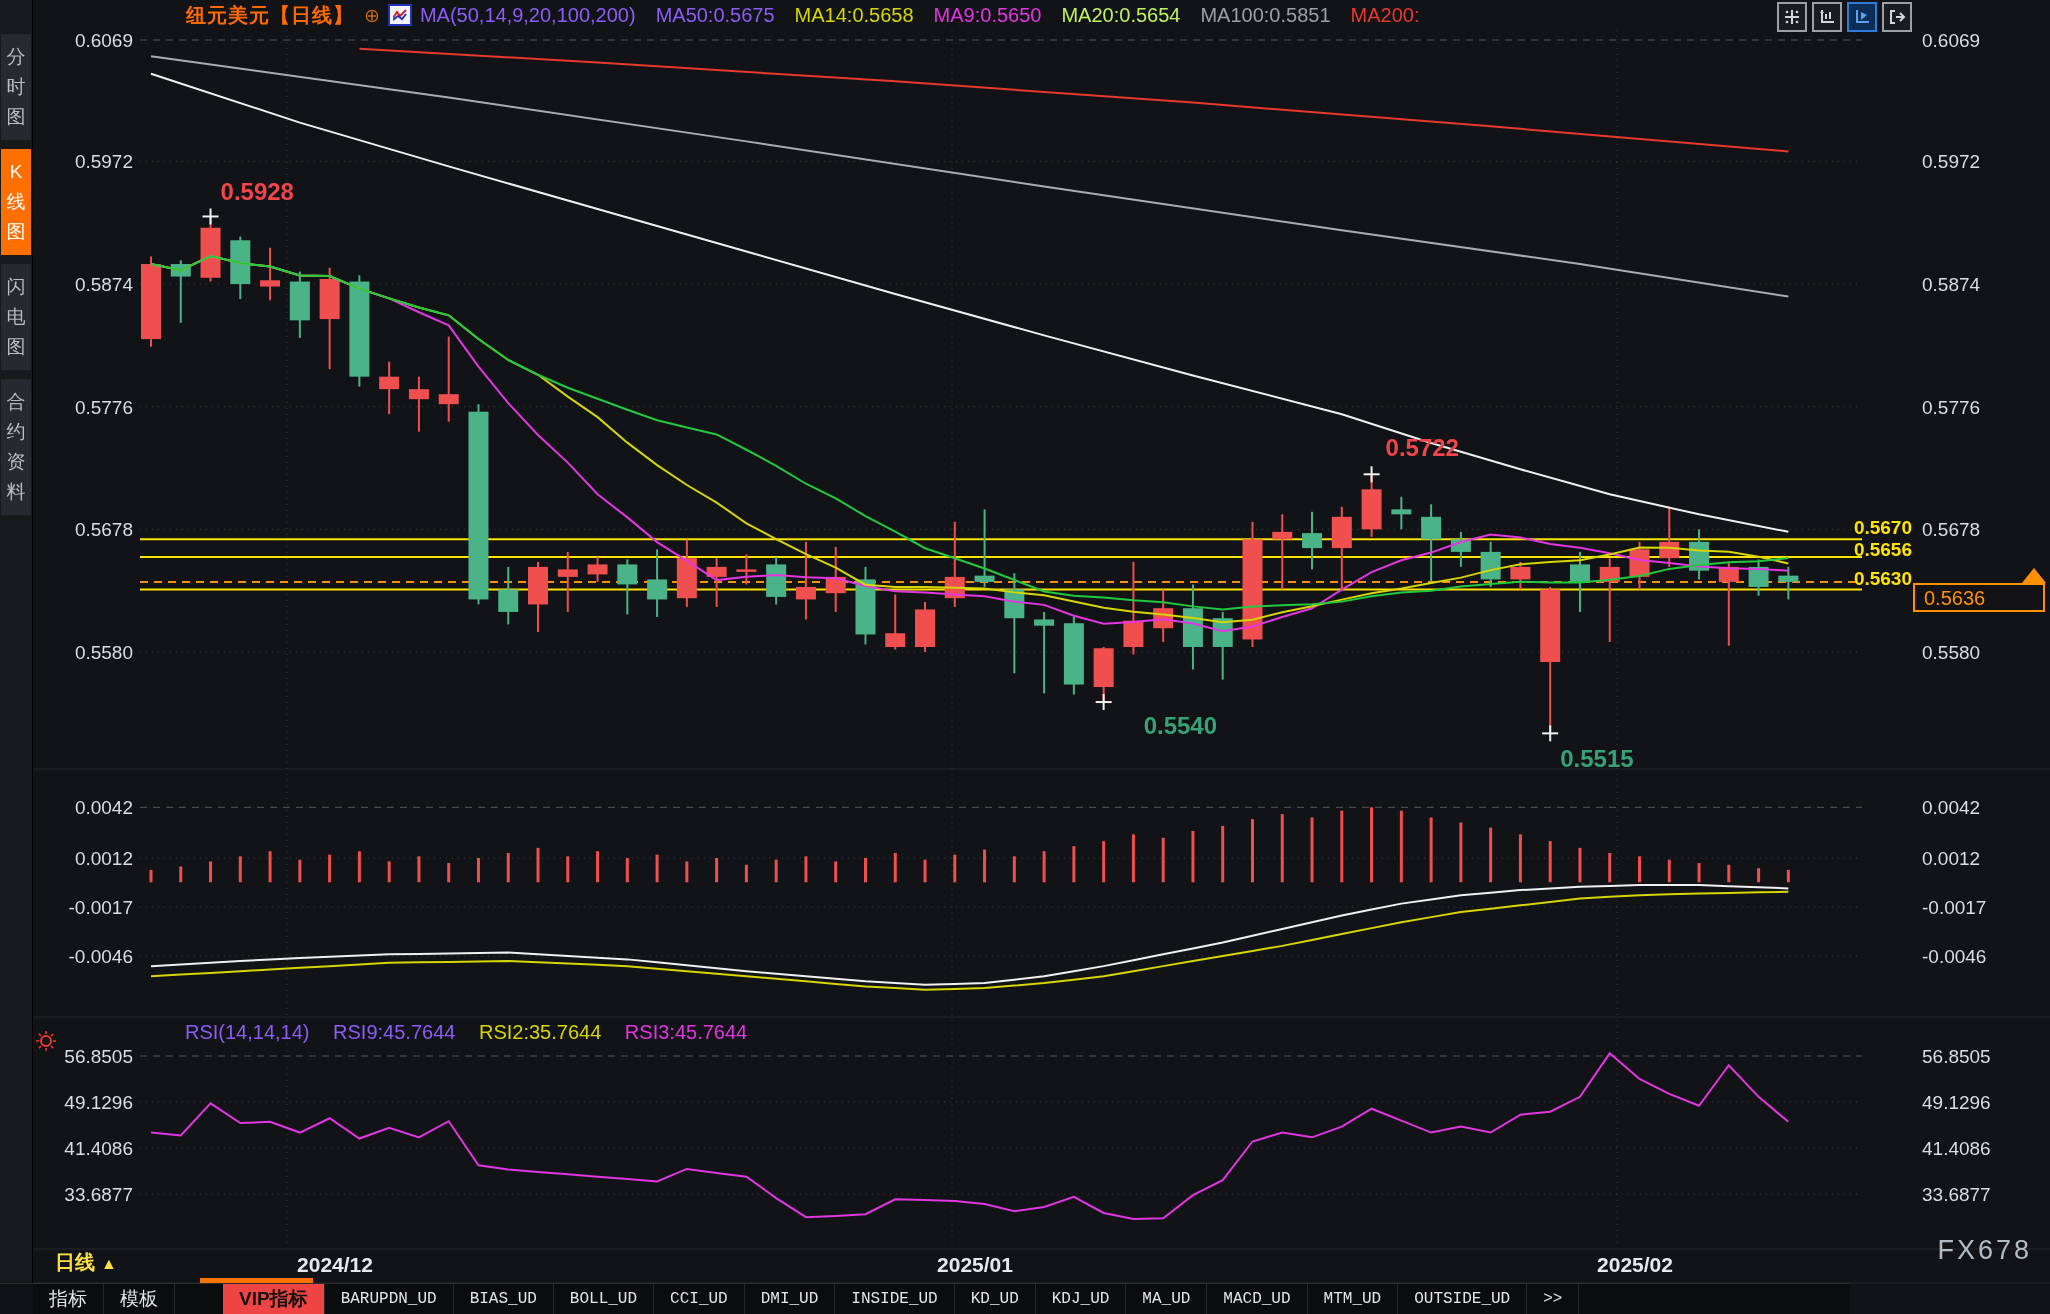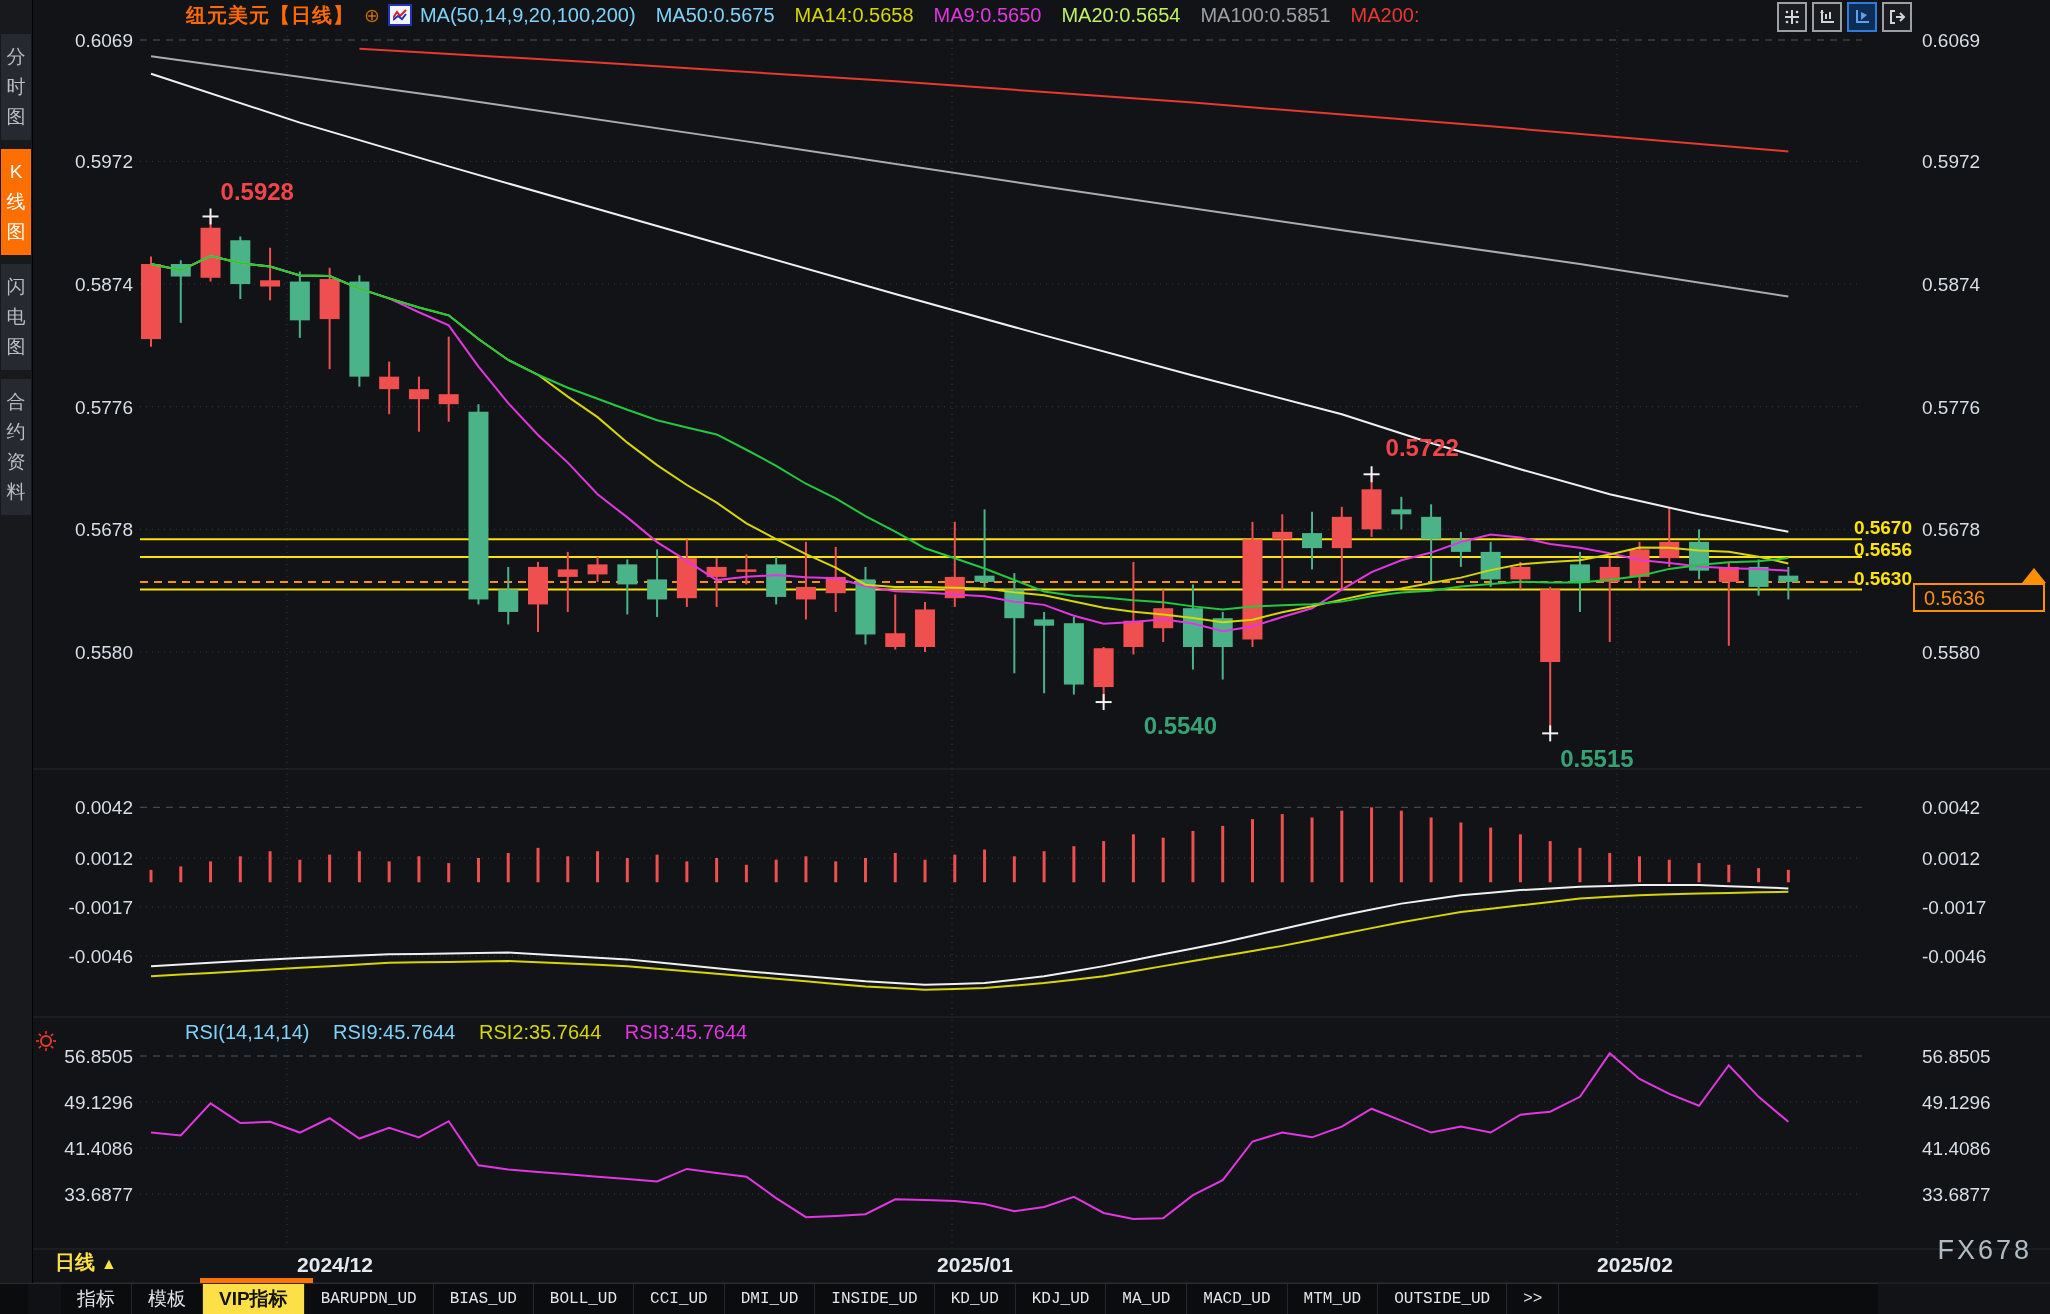--- a/index.html
+++ b/index.html
@@ -13,38 +13,38 @@
              display:flex;flex-direction:column;align-items:center;justify-content:center;
              font-size:19px;line-height:30px;cursor:pointer;padding:8px 0;}
   .side-item.sel{background:#ff6f00;color:#ffffff;}
   
   #header{position:absolute;left:32px;top:0;width:2018px;height:30px;z-index:3;
           display:flex;align-items:center;font-size:20px;white-space:nowrap;}
   #header .sym{color:#ff6a00;font-weight:bold;margin-left:154px;letter-spacing:1px;}
   #header .plus{color:#c06a10;font-size:19px;margin:0 8px 0 10px;}
   #header .mini{width:20px;height:18px;background:#f2f4ff;border:2px solid #2233bb;
                 display:inline-flex;align-items:center;justify-content:center;margin-right:8px;}
-  .c-w{color:#7dd3fc}.c-y{color:#d6d600}.c-m{color:#e236e2}.c-g{color:#bef264}
+  .c-w{color:#8b5cf6}.c-y{color:#d6d600}.c-m{color:#e236e2}.c-g{color:#bef264}
   .c-gr{color:#9aa0a6}.c-r{color:#e8392f}
   #header .mav{margin-right:20px;}
   #toolbar{position:absolute;right:138px;top:2px;display:flex;gap:5px;}
   .tbtn{width:26px;height:26px;border:2px solid #9aa0a6;background:#1a1c20;display:flex;
         align-items:center;justify-content:center;cursor:pointer;}
   .tbtn.active{border-color:#2f7bd9;background:#0c2d55;}
   
   .pane-head{position:absolute;left:185px;z-index:2;font-size:20px;white-space:nowrap;}
   .pane-head span{margin-right:18px;}
   
   #tabbar{position:absolute;left:0;bottom:0;width:1850px;height:30px;background:#0b0c0e;
-          border-top:1px solid #2c2c2c;display:flex;z-index:3;align-items:stretch;padding-left:28px;}
+          border-top:1px solid #2c2c2c;display:flex;z-index:3;align-items:stretch;}
   .tab-spacer{width:33px;background:#101114;}
   .tab{display:flex;align-items:center;padding:0 16px;color:#e2e6ea;font-size:16px;
        font-family:"Liberation Mono",monospace;border-right:1px solid #26272b;cursor:pointer;}
   .tab.cn{font-family:"Liberation Sans",sans-serif;font-size:19px;}
-  .tab.sel{background:#fde047;color:#141310;font-weight:bold;}
+  .tab.sel{background:#ef4444;color:#141310;font-weight:bold;margin-left:48px;}
   
   #chart{position:absolute;left:0;top:0;z-index:1;}
   text{font-family:"Liberation Sans",sans-serif;}
   #watermark{position:absolute;right:18px;bottom:48px;color:#c3ced6;font-size:27px;
              letter-spacing:3px;z-index:2;opacity:.9;}
   #period-flag{position:absolute;left:55px;bottom:38px;color:#fde047;font-size:20px;
                font-weight:bold;z-index:3;}
   #period-flag .arr{font-size:16px;margin-left:6px;}
 </style>
 </head>

